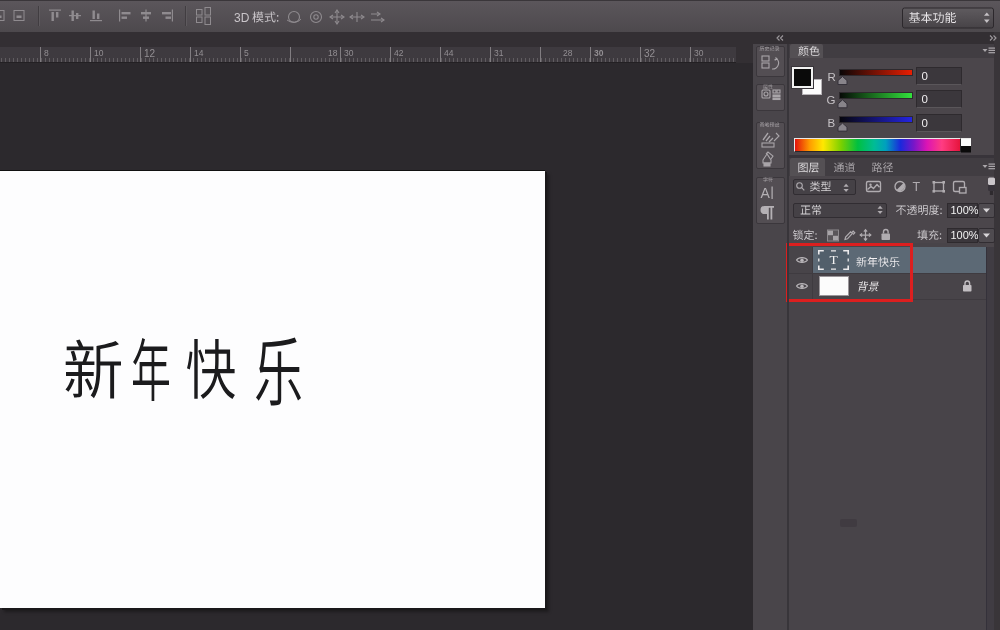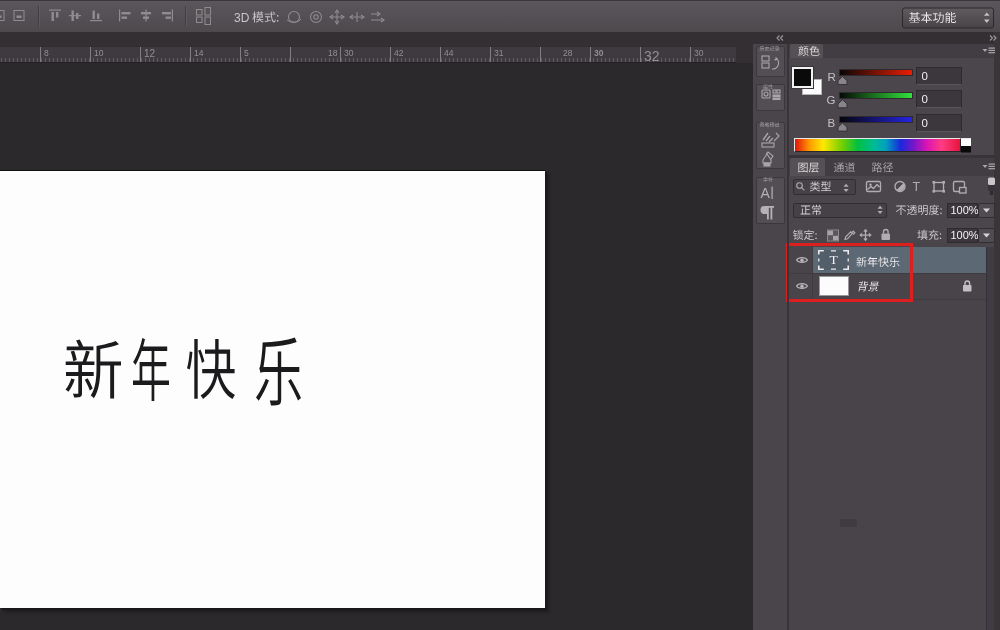--- a/index.html
+++ b/index.html
@@ -24,21 +24,21 @@
 <div class="abs" style="left:144px;top:47.5px;font-size:10px;color:#938f93;">12</div>
 <div class="abs" style="left:194px;top:47.5px;font-size:8.5px;color:#938f93;">14</div>
 <div class="abs" style="left:244px;top:47.5px;font-size:8.5px;color:#938f93;">5</div>
 <div class="abs" style="left:294px;top:47.5px;font-size:8.5px;color:#938f93;margin-left:34px;">18</div>
 <div class="abs" style="left:344px;top:47.5px;font-size:8.5px;color:#938f93;">30</div>
 <div class="abs" style="left:394px;top:47.5px;font-size:8.5px;color:#938f93;">42</div>
 <div class="abs" style="left:444px;top:47.5px;font-size:8.5px;color:#938f93;">44</div>
 <div class="abs" style="left:494px;top:47.5px;font-size:8.5px;color:#938f93;">31</div>
 <div class="abs" style="left:544px;top:47.5px;font-size:8.5px;color:#938f93;margin-left:19px;">28</div>
 <div class="abs" style="left:594px;top:47.5px;font-size:8.5px;color:#938f93;font-weight:bold;">30</div>
-<div class="abs" style="left:644px;top:47.5px;font-size:14px;color:#938f93;">32</div>
+<div class="abs" style="left:644px;top:47.5px;font-size:10px;color:#938f93;">32</div>
 <div class="abs" style="left:694px;top:47.5px;font-size:8.5px;color:#938f93;">30</div>
 <div class="abs" style="left:744px;top:47.5px;font-size:8.5px;color:#938f93;">36</div>
 <div class="abs" style="left:0;top:63px;width:753px;height:567px;background:#2c292d;"></div>
 <div class="abs" style="left:736px;top:47px;width:17px;height:16px;background:#332f33;"></div>
 
 <div class="abs" style="left:0;top:170px;width:545px;height:438px;background:#fdfdfe;box-shadow:2px 2px 0 #1a181a, 4px 4px 3px rgba(0,0,0,0.35);border-top:1px solid #111;"></div>
 
 <div class="abs" style="left:753px;top:44px;width:34px;height:586px;background:#49454a;"></div>
 <div class="abs" style="left:756px;top:46px;width:29px;height:31px;background:#534e53;border:1px solid #3b373c;border-radius:2px;"></div>
 <div class="abs" style="left:756px;top:84px;width:29px;height:27px;background:#534e53;border:1px solid #3b373c;border-radius:2px;"></div>

